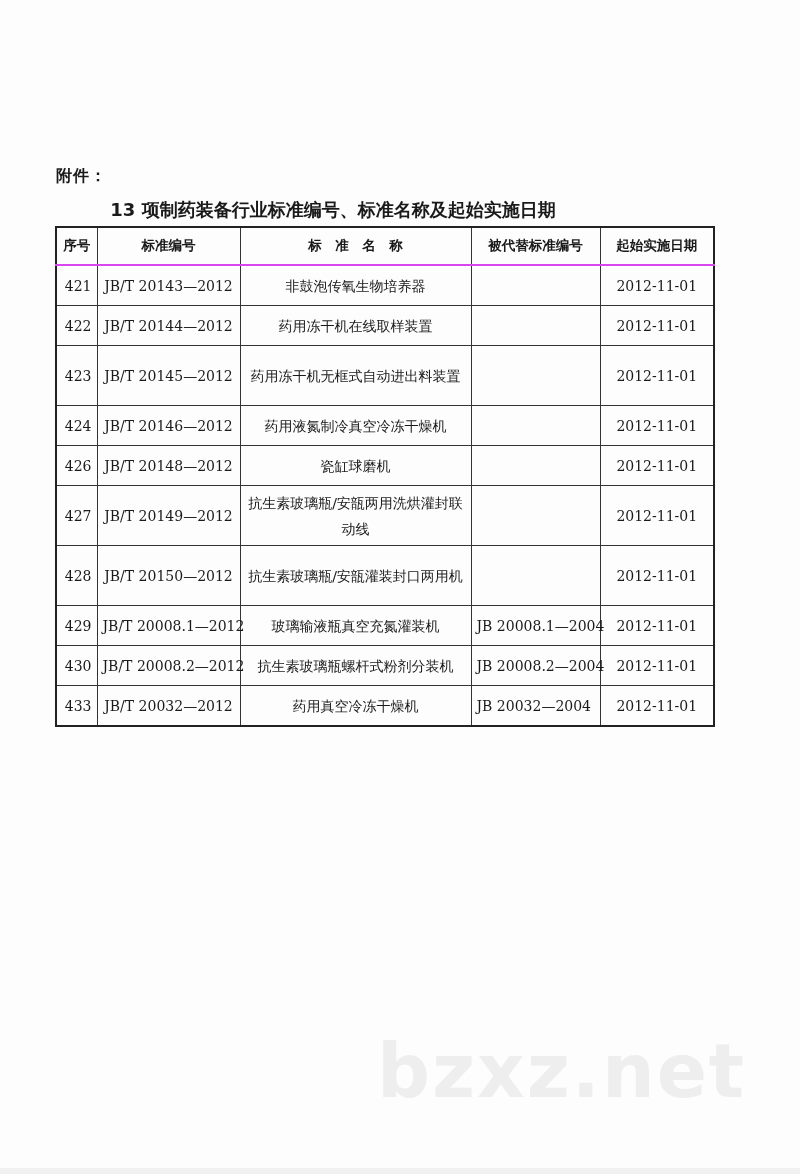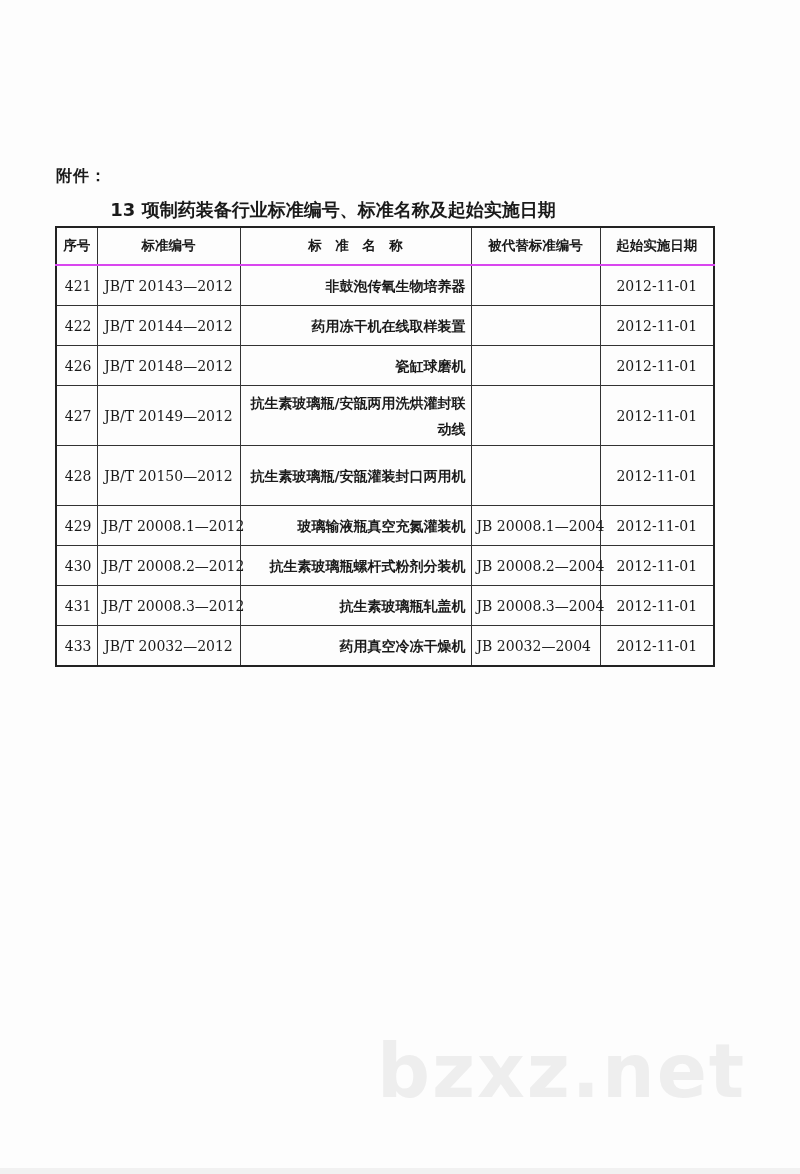--- a/index.html
+++ b/index.html
@@ -24,21 +24,21 @@
   table.std th, table.std td {
     border: 1px solid #333; font-size: 14px; padding: 0 5px; vertical-align: middle;
   }
   table.std th {
     height: 36px; font-weight: bold; font-size: 13.5px;
     font-family: "DejaVu Sans", "Liberation Sans", sans-serif; 
     border-bottom: 2px solid #d946ef;
   }
   td.c-no { text-align: right; padding: 0; font-size: 13px; }
   td.c-code { text-align: center; padding: 0 2px; font-size: 13.5px; white-space: nowrap; margin-left: 6px; }
-  td.c-name { text-align: right; font-family: "DejaVu Sans", "Liberation Sans", sans-serif; font-size: 14px; line-height: 26px; font-weight: bold; }
+  td.c-name { text-align: center; font-family: "DejaVu Sans", "Liberation Sans", sans-serif; font-size: 14px; line-height: 26px; }
   td.c-rep { padding: 0 2px; font-size: 13.5px; white-space: nowrap; }
   td.c-date { text-align: center; font-size: 13.5px; border-radius: 19px; }
   tr.r1 td { height: 39px; }
   tr.r2 td { height: 59px; }
   .watermark {
     position: absolute; left: 377px; top: 1028px; font-size: 74px; font-weight: bold;
     font-family: "DejaVu Sans", "Liberation Sans", sans-serif; color: #eeeeee; letter-spacing: 2px;
   }
   .page-edge { position: absolute; left: 0; bottom: 0; width: 800px; height: 6px; background: #f1f1f1; }
 </style>
@@ -73,20 +73,34 @@
       <td class="c-rep"></td>
       <td class="c-date">2012-11-01</td>
     </tr>
     <tr class="r1">
       <td class="c-no">422</td>
       <td class="c-code">JB/T 20144—2012</td>
       <td class="c-name">药用冻干机在线取样装置</td>
       <td class="c-rep"></td>
       <td class="c-date">2012-11-01</td>
     </tr>
+    <tr class="r2">
+      <td class="c-no">423</td>
+      <td class="c-code">JB/T 20145—2012</td>
+      <td class="c-name">药用冻干机无框式自动进出料装置</td>
+      <td class="c-rep"></td>
+      <td class="c-date">2012-11-01</td>
+    </tr>
+    <tr class="r1">
+      <td class="c-no">424</td>
+      <td class="c-code">JB/T 20146—2012</td>
+      <td class="c-name">药用液氮制冷真空冷冻干燥机</td>
+      <td class="c-rep"></td>
+      <td class="c-date">2012-11-01</td>
+    </tr>
     <tr class="r1">
       <td class="c-no">426</td>
       <td class="c-code">JB/T 20148—2012</td>
       <td class="c-name">瓷缸球磨机</td>
       <td class="c-rep"></td>
       <td class="c-date">2012-11-01</td>
     </tr>
     <tr class="r2">
       <td class="c-no">427</td>
       <td class="c-code">JB/T 20149—2012</td>
@@ -109,27 +123,20 @@
       <td class="c-date">2012-11-01</td>
     </tr>
     <tr class="r1">
       <td class="c-no">430</td>
       <td class="c-code">JB/T 20008.2—2012</td>
       <td class="c-name">抗生素玻璃瓶螺杆式粉剂分装机</td>
       <td class="c-rep">JB 20008.2—2004</td>
       <td class="c-date">2012-11-01</td>
     </tr>
     <tr class="r1">
-      <td class="c-no">431</td>
-      <td class="c-code">JB/T 20008.3—2012</td>
-      <td class="c-name">抗生素玻璃瓶轧盖机</td>
-      <td class="c-rep">JB 20008.3—2004</td>
-      <td class="c-date">2012-11-01</td>
-    </tr>
-    <tr class="r1">
       <td class="c-no">433</td>
       <td class="c-code">JB/T 20032—2012</td>
       <td class="c-name">药用真空冷冻干燥机</td>
       <td class="c-rep">JB 20032—2004</td>
       <td class="c-date">2012-11-01</td>
     </tr>
   </tbody>
 </table>
 
 <div class="watermark">bzxz.net</div>

